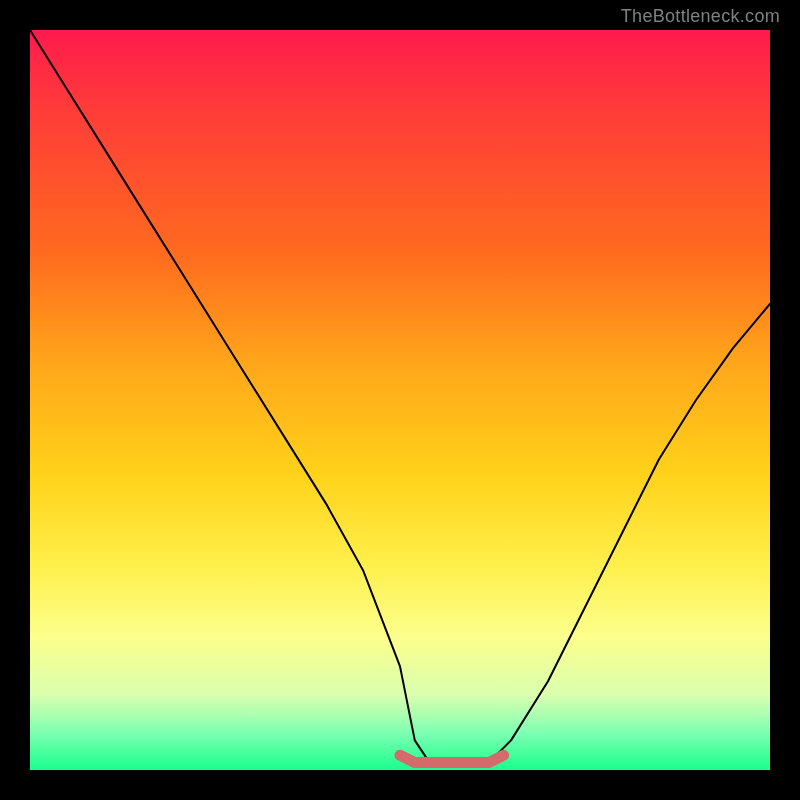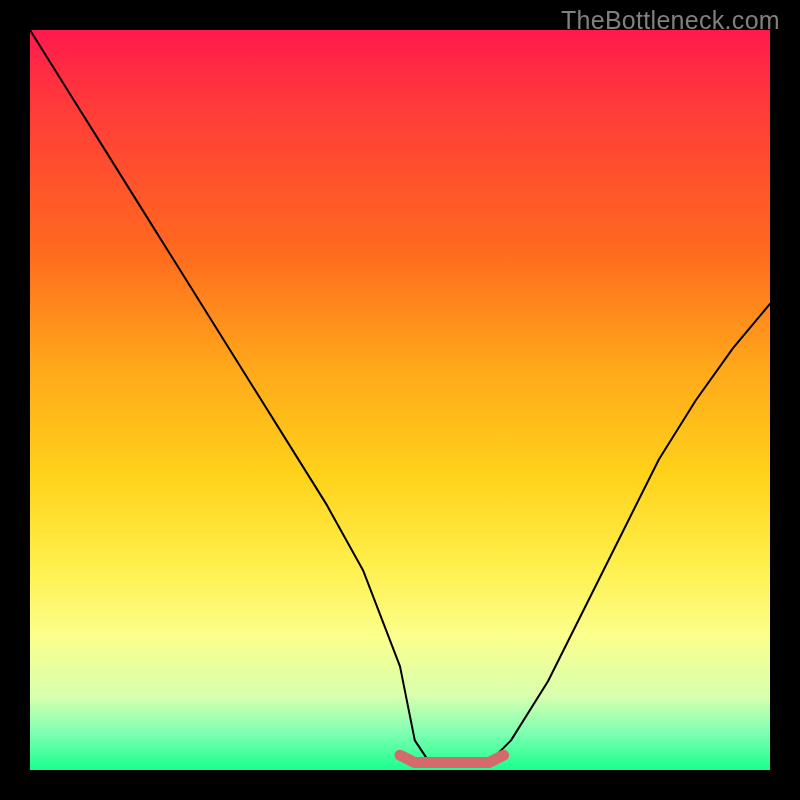--- a/index.html
+++ b/index.html
@@ -36,21 +36,21 @@
       #d9ffb0 90%,
       #7dffb2 95%,
       #1aff8c 100%
     );
   }
   .watermark {
     position: absolute;
     top: 6px;
     right: 20px;
     color: #808080;
-    font-size: 25px;
+    font-size: 18px;
     font-weight: 500;
     letter-spacing: 0.3px;
     user-select: none;
   }
   svg.curve-layer {
     position: absolute;
     left: 0;
     top: 0;
     width: 740px;
     height: 740px;

